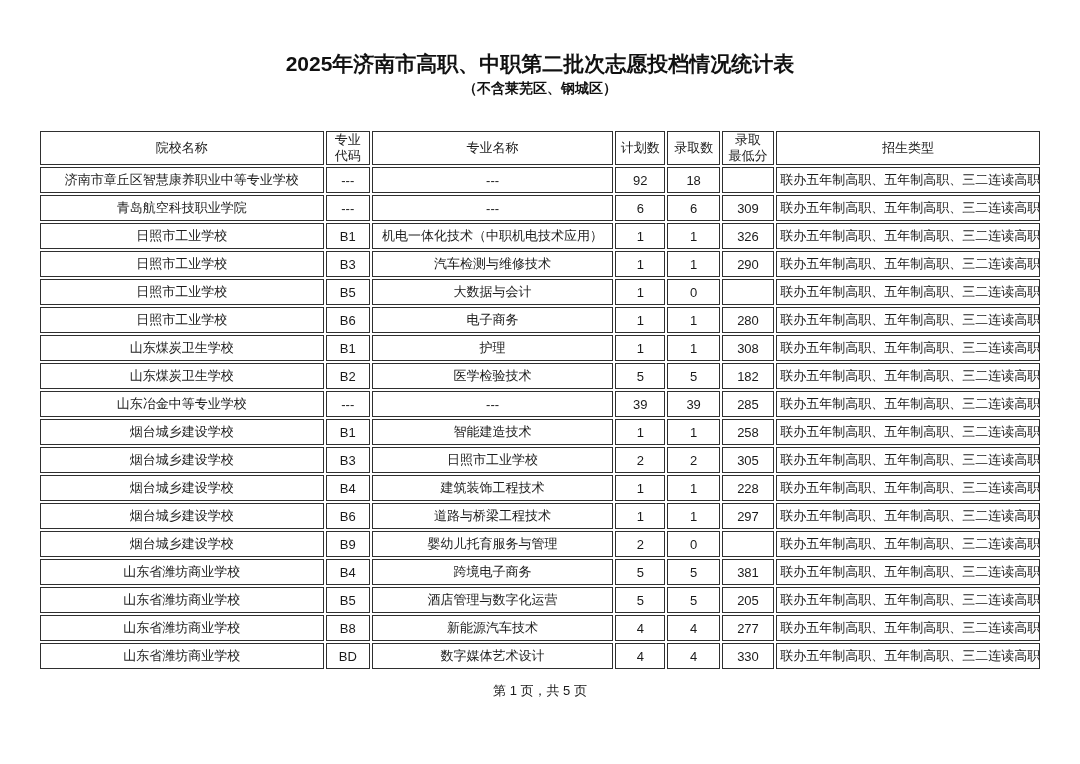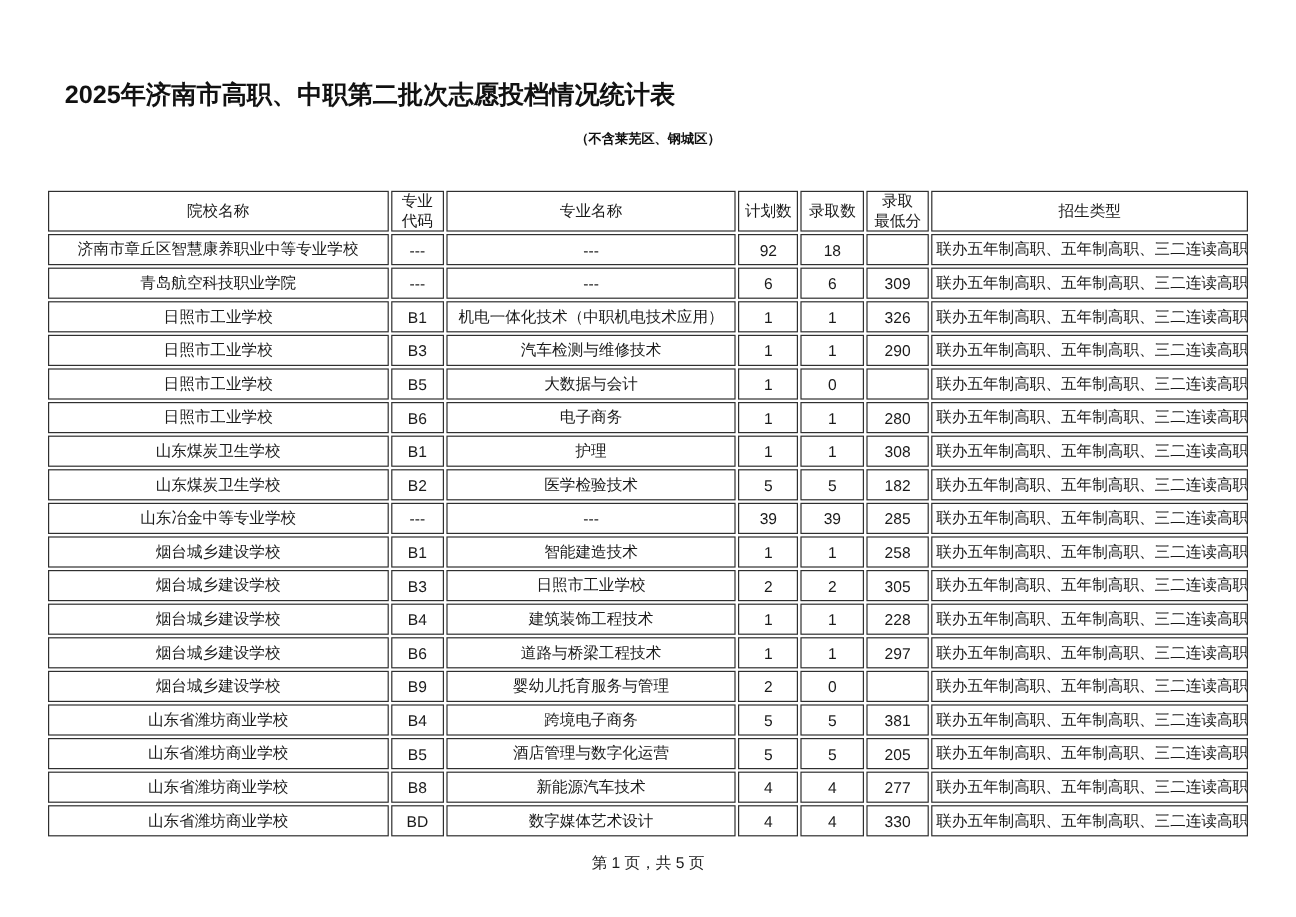--- a/index.html
+++ b/index.html
@@ -12,31 +12,31 @@
   .doc {
     position: relative;
     width: 1080px;
     height: 764px;
     background: #ffffff;
     overflow: hidden;
     box-sizing: border-box;
     padding: 52px 38px 0 38px;
   }
   .doc-title {
-    margin: 16px;
-    text-align: left;
+    margin: 0;
+    text-align: center;
     font-size: 21px;
     line-height: 24px;
     font-weight: bold;
     color: #111111;
   }
   .doc-subtitle {
     margin: 4px 0 6px 0;
     text-align: center;
-    font-size: 11px;
+    font-size: 14px;
     line-height: 16px;
     font-weight: bold;
     color: #111111;
   }
   table.stats {
     width: 1004px;
     table-layout: fixed;
     border-collapse: separate;
     border-spacing: 2px;
     background: #ffffff;

